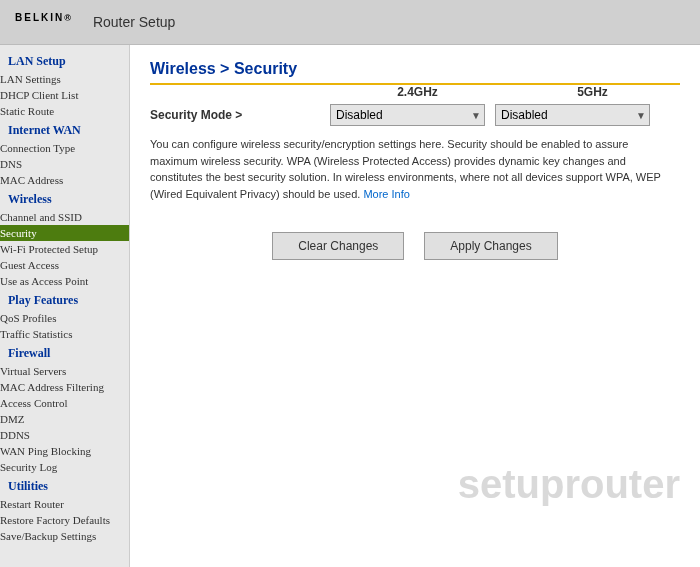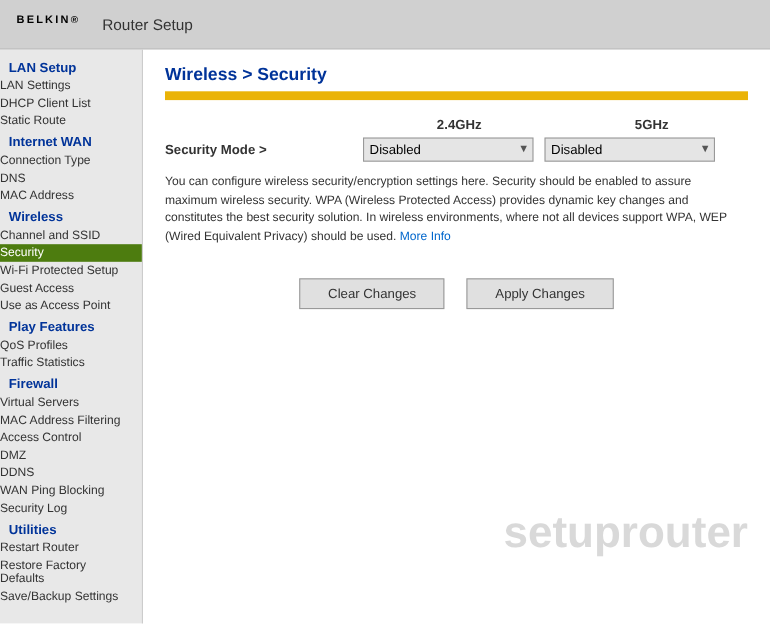--- a/index.html
+++ b/index.html
@@ -38,20 +38,21 @@
     }
 
     
     .sidebar {
       width: 130px;
       background: #e8e8e8;
       border-right: 1px solid #ccc;
       overflow-y: auto;
       padding: 5px 0;
       flex-shrink: 0;
+      font-family: Liberation Serif, serif;
     }
     .sidebar-section-header {
       font-weight: bold;
       font-size: 12px;
       color: #003399;
       padding: 4px 8px 2px 8px;
       cursor: default;
     }
     .sidebar-item {
       font-size: 11px;
@@ -70,22 +71,21 @@
       padding: 15px 20px;
       position: relative;
       overflow-y: auto;
       background: #fff;
     }
 
     .page-title {
       font-size: 16px;
       color: #003399;
       font-weight: bold;
-      margin-bottom: 15px;
-      border-bottom: 8px solid #eab308;
+      border-bottom: 2px solid #eab308;
       padding-bottom: 5px;
     }
 
     .freq-headers {
       display: flex;
       justify-content: space-around;
       margin-bottom: 5px;
       padding-left: 180px;
     }
     .freq-header {

